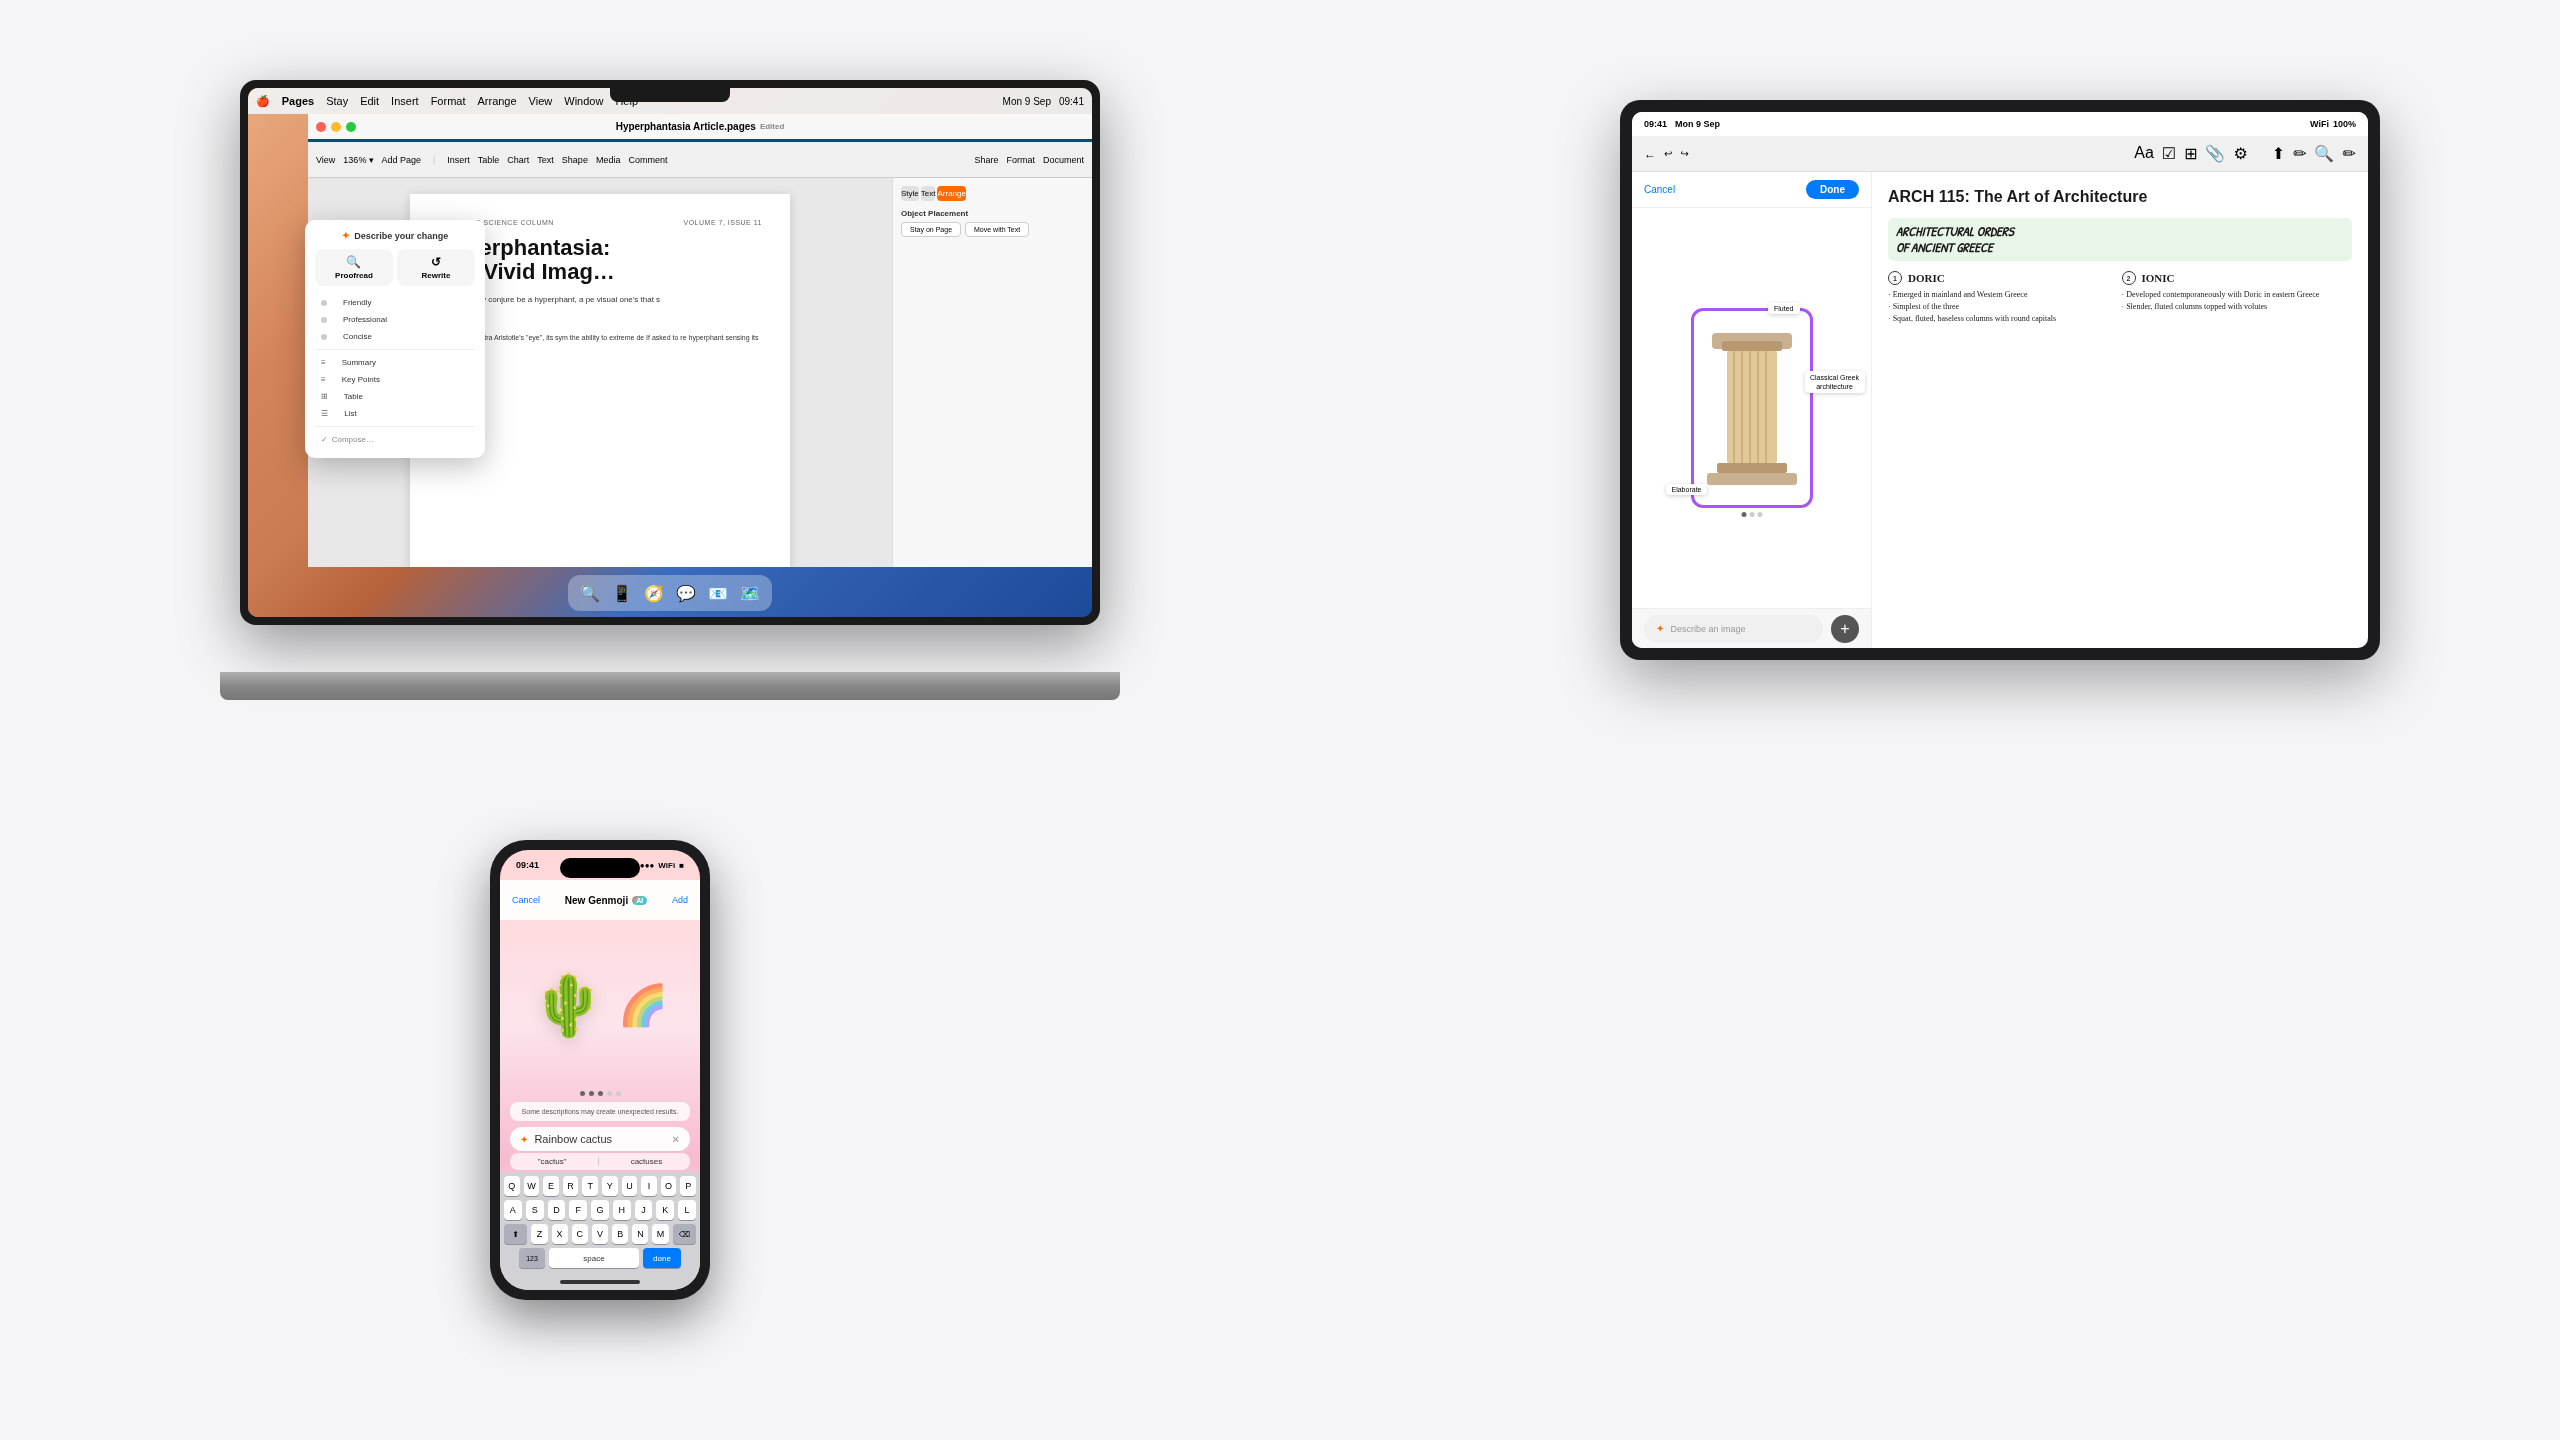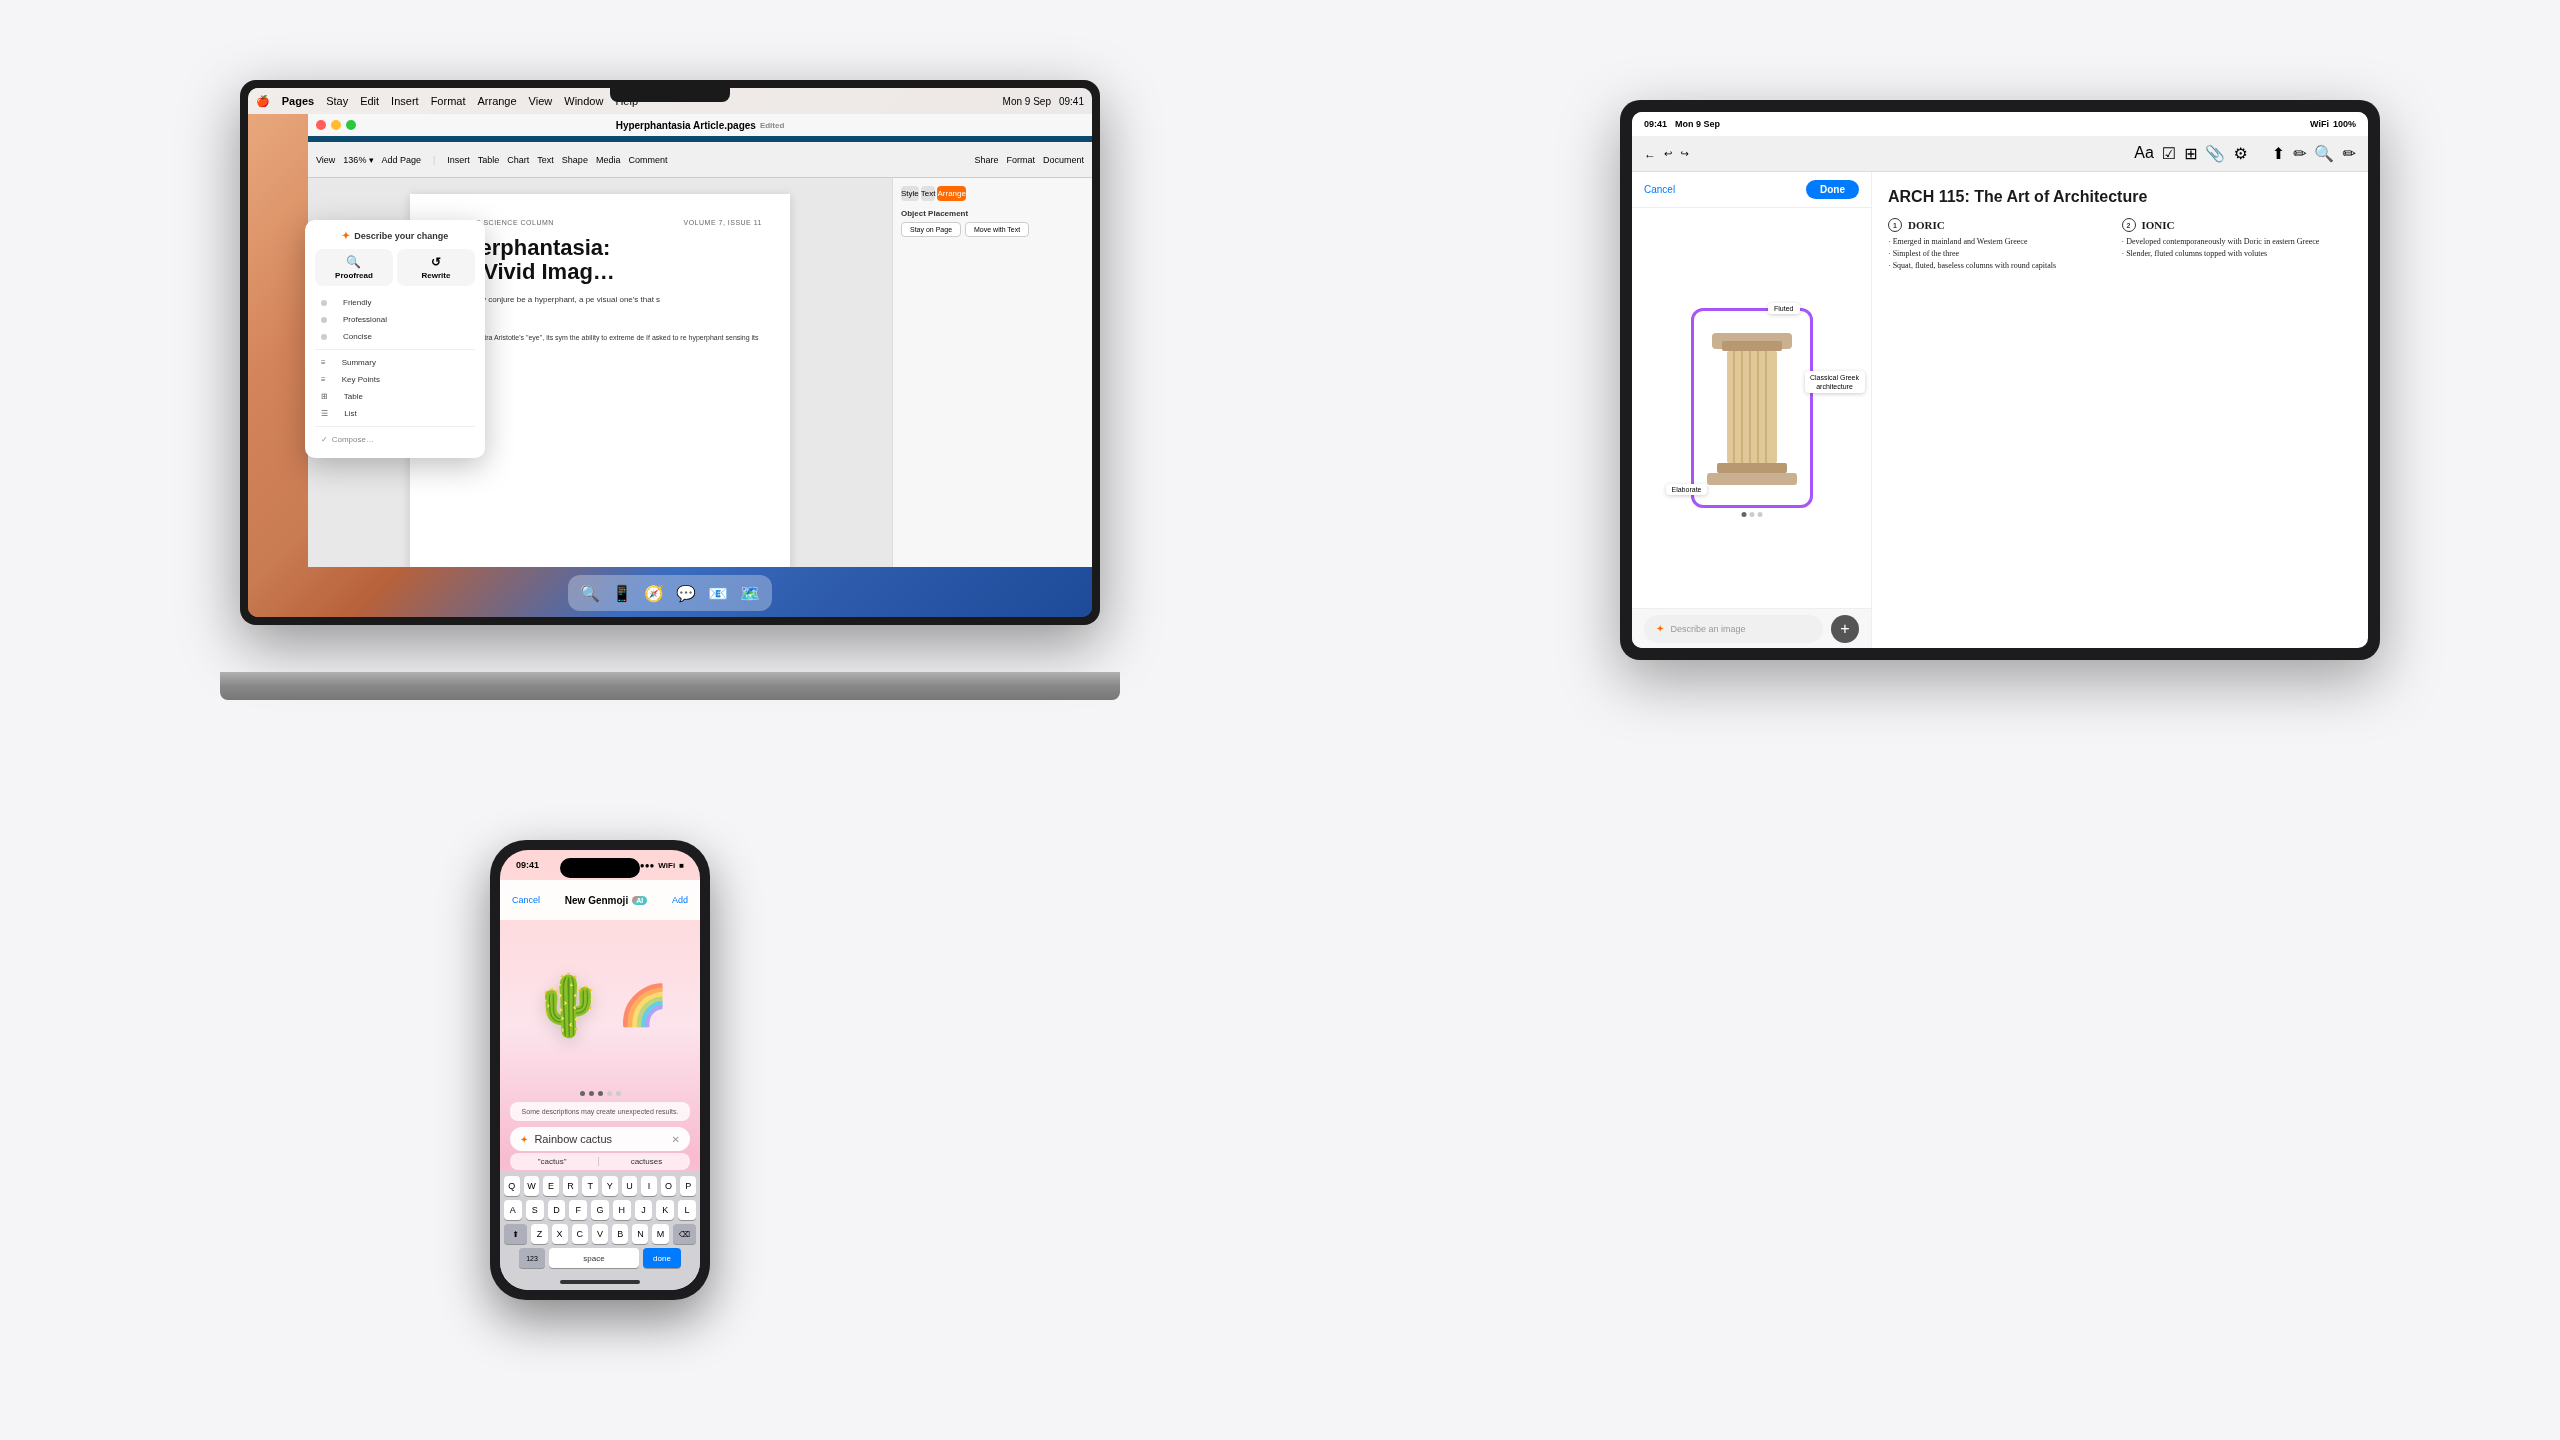--- a/index.html
+++ b/index.html
@@ -130,21 +130,21 @@
       display: flex;
       align-items: center;
       padding: 0 8px;
       gap: 8px;
       font-size: 9px;
     }
 
     .pages-title-bar {
       height: 28px;
       background: #f7f7f7;
-      border-bottom: 6px solid #0c4a6e;
+      border-bottom: 3px solid #0c4a6e;
       display: flex;
       align-items: center;
       justify-content: center;
       font-size: 10px;
       font-weight: 600;
       position: relative;
     }
 
     .traffic-lights {
       position: absolute;
@@ -1108,20 +1108,24 @@
                 <span style="color:#ff6b00;font-size:10px;">✦</span>
                 <span>Describe an image</span>
               </div>
               <div class="ai-plus-btn">+</div>
             </div>
           </div>
 
           <div class="ipad-right-notes">
             <div class="ipad-note-title">ARCH 115: The Art of Architecture</div>
 
+            <div style="background:#e8f5e9;padding:6px 8px;border-radius:6px;margin-bottom:10px;">
+              <div class="handwriting-title">ARCHITECTURAL ORDERS</div>
+              <div class="handwriting-title">OF ANCIENT GREECE</div>
+            </div>
 
             <div style="display:flex;gap:3px;margin-bottom:8px;">
               <div style="flex:1;">
                 <div style="display:flex;align-items:center;gap:4px;margin-bottom:4px;">
                   <span class="circle-num">1</span>
                   <span class="handwriting-section-title">DORIC</span>
                 </div>
                 <div class="handwriting-body">
                   · Emerged in mainland and Western Greece<br>
                   · Simplest of the three<br>

